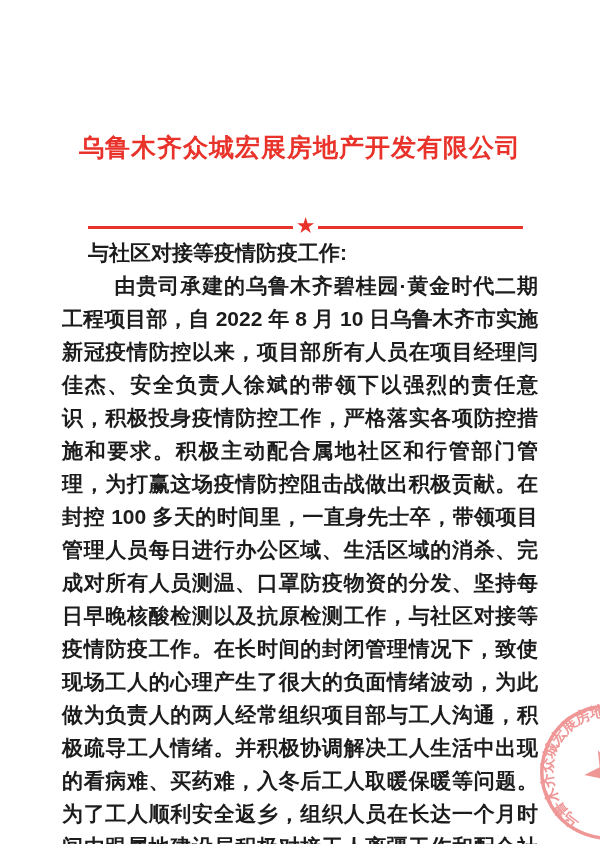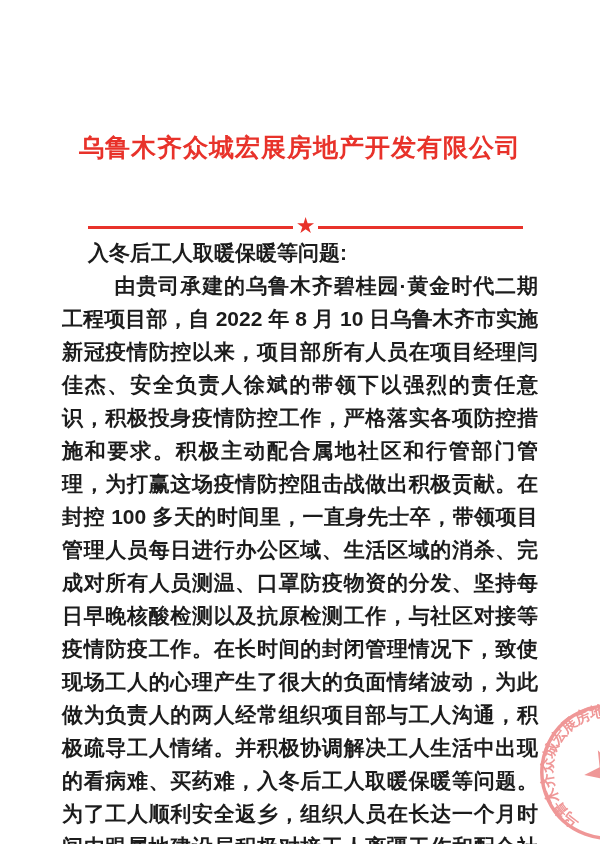--- a/index.html
+++ b/index.html
@@ -89,21 +89,21 @@
     <span class="line">乌鲁木齐众城宏展房地产开发有限公司</span>
   </div>
 
   <div class="divider">
     <div class="rule"></div>
     <div class="star">★</div>
     <div class="rule"></div>
   </div>
 
   <div class="content">
-    <p class="salutation">入冬后工人取暖保暖等问题:</p>
+    <p class="salutation">与社区对接等疫情防疫工作:</p>
     <p class="para">由贵司承建的乌鲁木齐碧桂园·黄金时代二期工程项目部，自 2022 年 8 月 10 日乌鲁木齐市实施新冠疫情防控以来，项目部所有人员在项目经理闫佳杰、安全负责人徐斌的带领下以强烈的责任意识，积极投身疫情防控工作，严格落实各项防控措施和要求。积极主动配合属地社区和行管部门管理，为打赢这场疫情防控阻击战做出积极贡献。在封控 100 多天的时间里，一直身先士卒，带领项目管理人员每日进行办公区域、生活区域的消杀、完成对所有人员测温、口罩防疫物资的分发、坚持每日早晚核酸检测以及抗原检测工作，与社区对接等疫情防疫工作。在长时间的封闭管理情况下，致使现场工人的心理产生了很大的负面情绪波动，为此做为负责人的两人经常组织项目部与工人沟通，积极疏导工人情绪。并积极协调解决工人生活中出现的看病难、买药难，入冬后工人取暖保暖等问题。为了工人顺利安全返乡，组织人员在长达一个月时间内跟属地建设局积极对接工人离疆工作和配合社区进行加急核酸检测工作。</p>
 
   </div>
 
   <svg class="seal" viewBox="0 0 170 170" xmlns="http://www.w3.org/2000/svg">
     <defs>
       <path id="sealArc" d="M 39.1,117.1 A 56,56 0 1 1 130.9,117.1" fill="none"></path>
     </defs>
     <g transform="rotate(-25 85 85)" fill="#ed8585">
       <circle cx="85" cy="85" r="66" fill="none" stroke="#ed8585" stroke-width="3.5"></circle>

